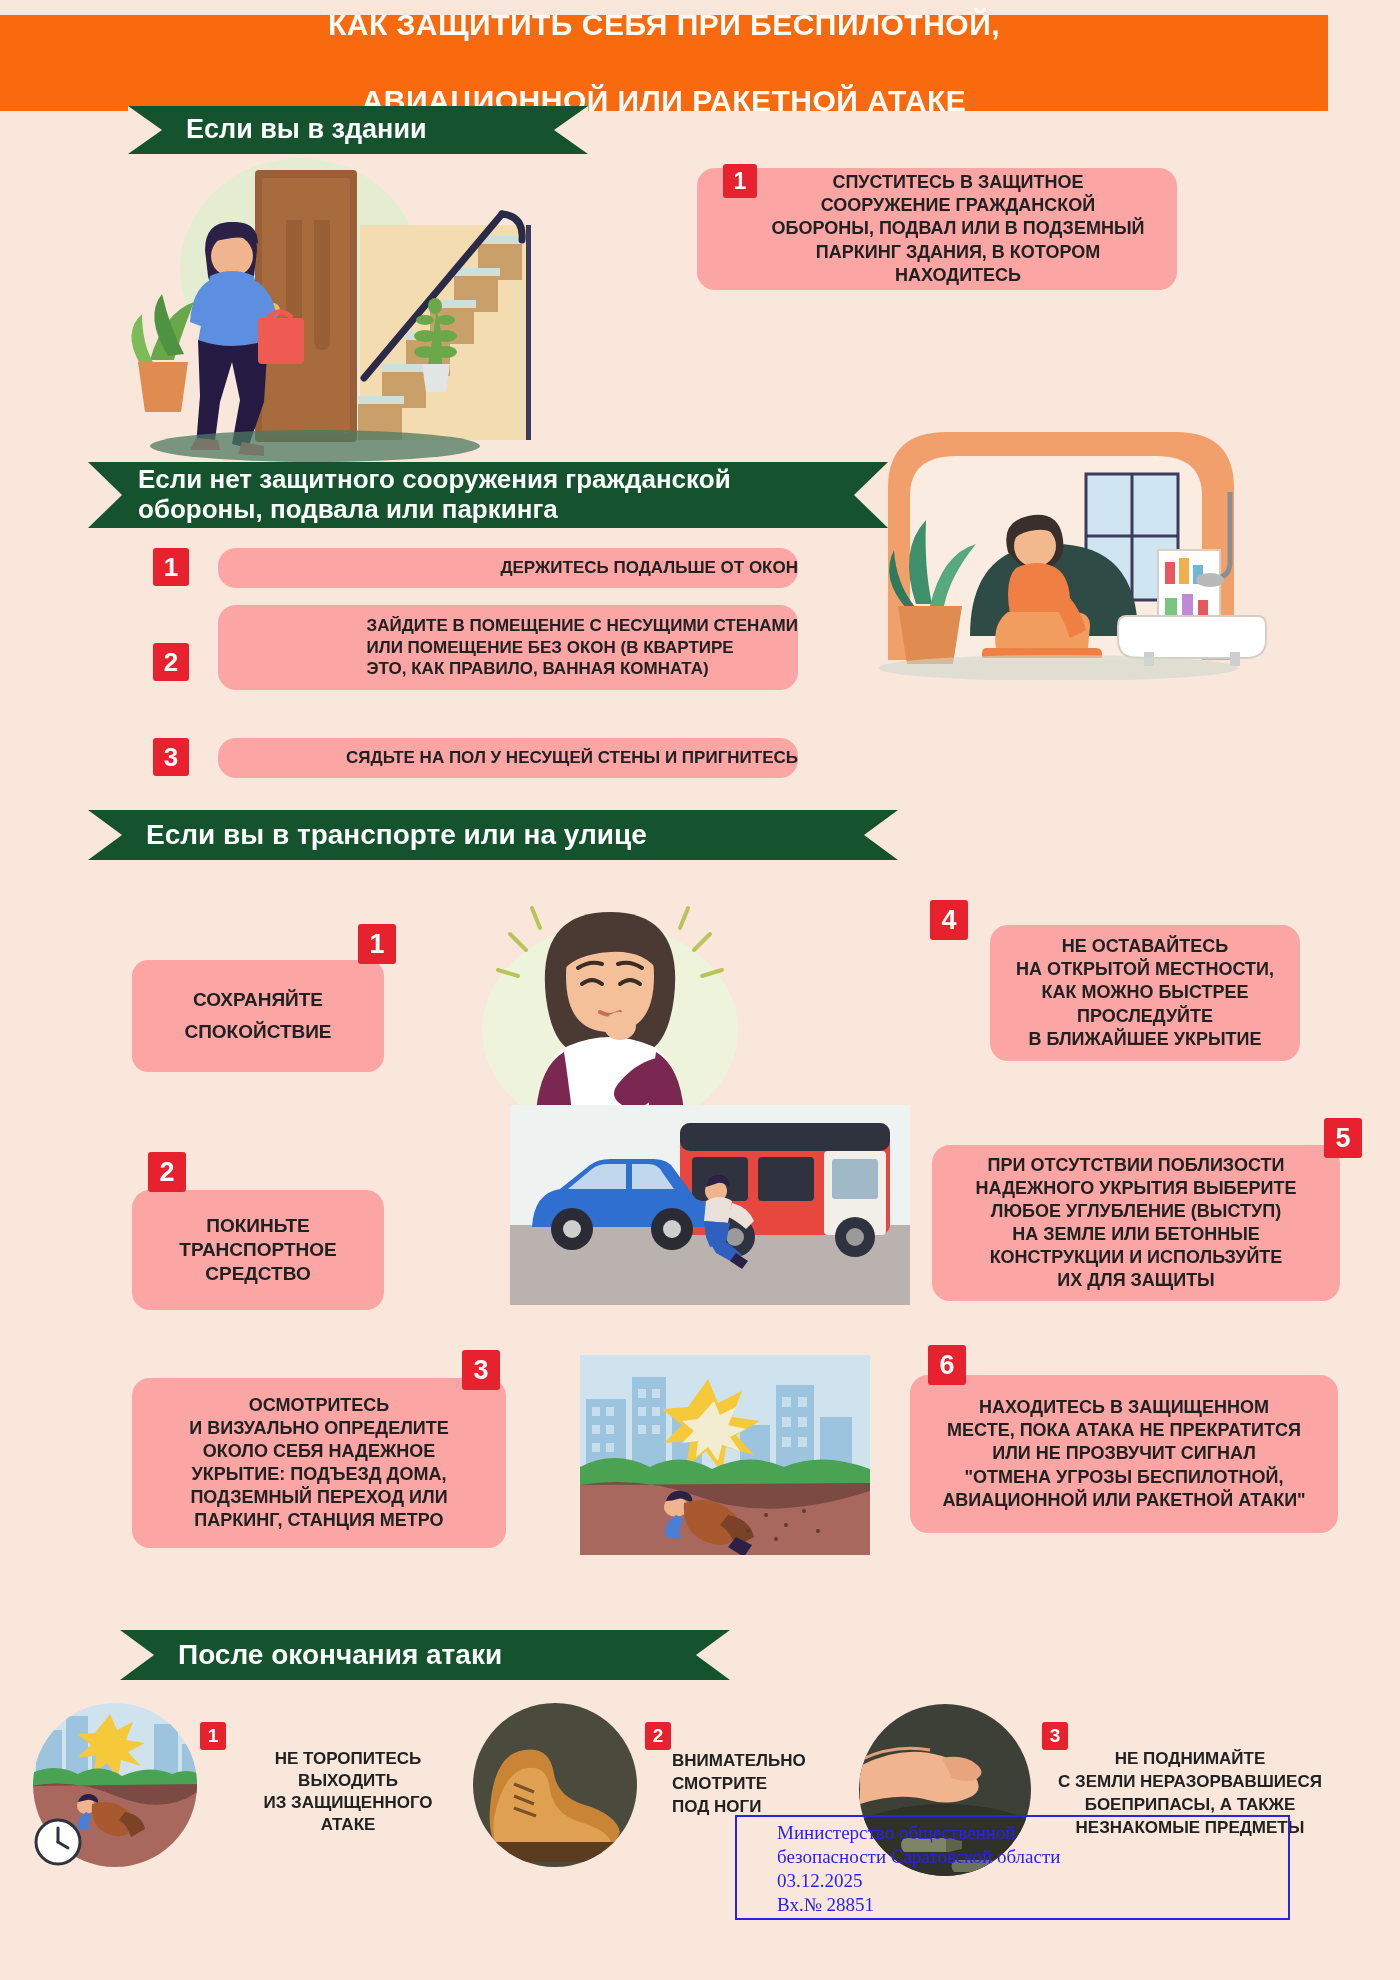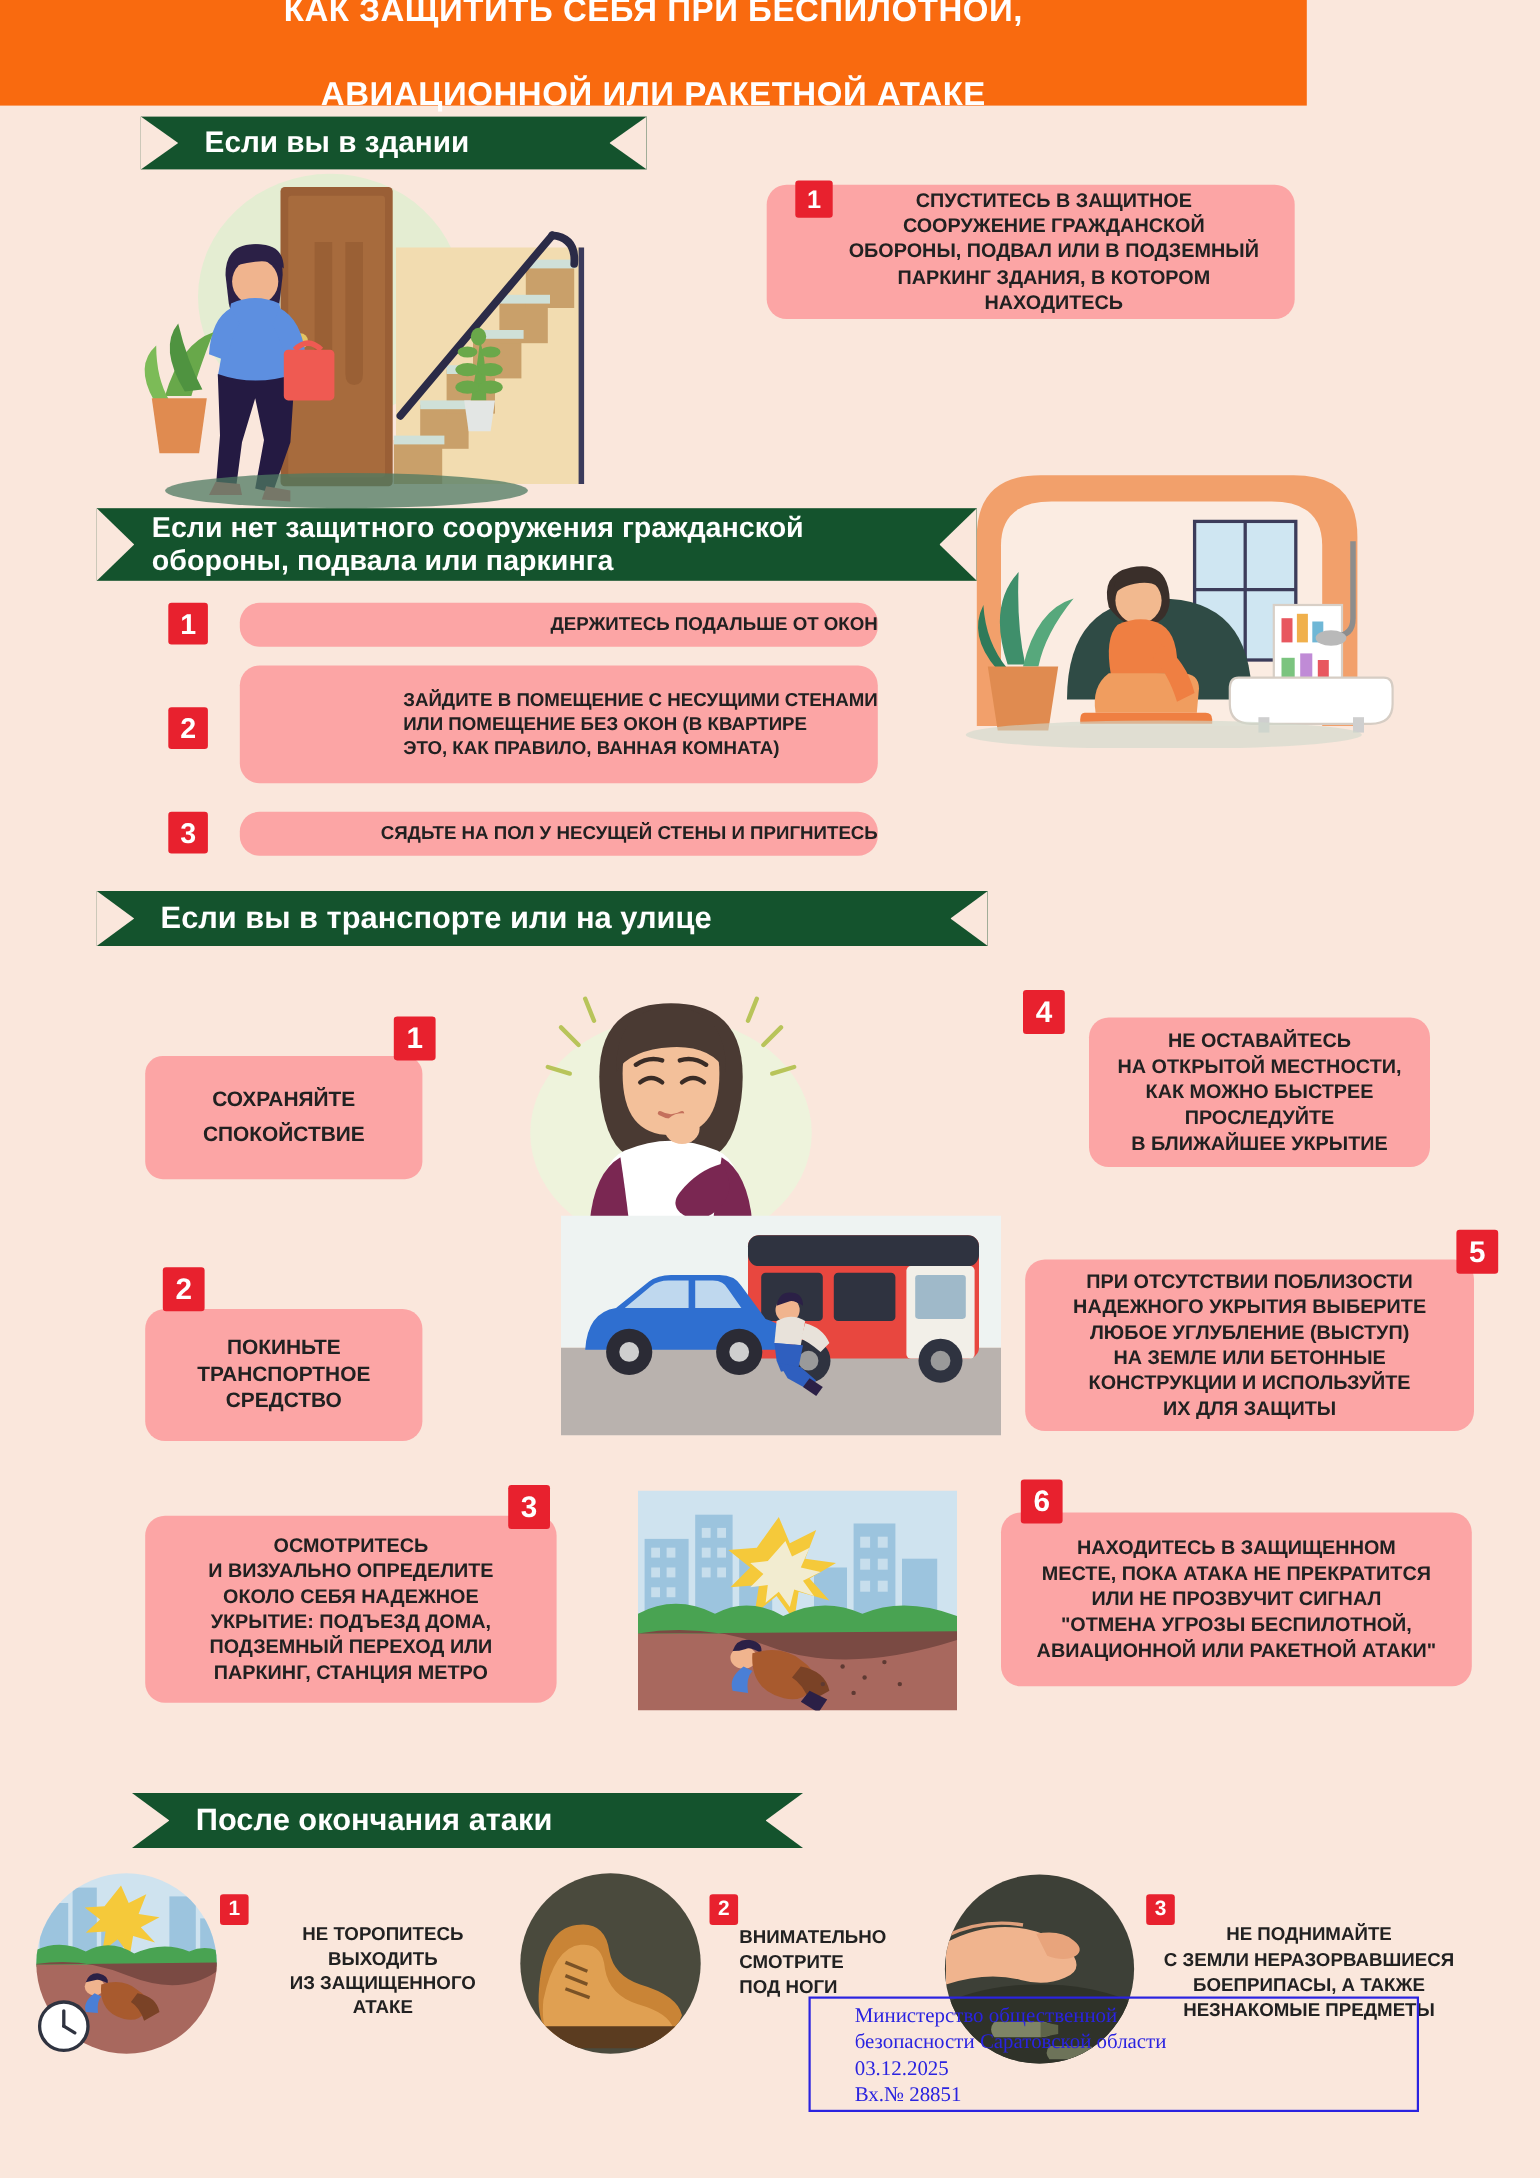--- a/index.html
+++ b/index.html
@@ -6,21 +6,21 @@
   body{
     width:1400px;height:1980px;position:relative;
     background:#fae7dc;
     font-family:"Liberation Sans","DejaVu Sans",sans-serif;
     overflow:hidden;
   }
   .poster{position:absolute;inset:0;width:1400px;height:1980px;}
 
   
   .header{
-    position:absolute;left:0;top:0;width:1188px;height:96px;
+    position:absolute;left:0;top:15px;width:1328px;height:96px;
     background:#f96a0f;
     display:flex;flex-direction:column;align-items:center;justify-content:center;gap:40px;
   }
   .header .line{
     color:#ffffff;font-weight:bold;font-size:30px;letter-spacing:.5px;
     line-height:36px;text-align:center;white-space:nowrap;
   }
 
   
   .ribbon{
@@ -222,21 +222,21 @@
       <ellipse cx="200" cy="268" rx="180" ry="13" fill="#cfd8cc" opacity=".6"></ellipse>
     </svg>
   </div>
 
   <div class="num" style="left:153px;top:548px;width:36px;height:38px;font-size:26px;">1</div>
   <div class="card left" style="left:218px;top:548px;width:580px;height:40px;font-size:17px;padding-left:22px;">
     <div>ДЕРЖИТЕСЬ ПОДАЛЬШЕ ОТ ОКОН</div>
   </div>
 
   <div class="num" style="left:153px;top:643px;width:36px;height:38px;font-size:26px;">2</div>
-  <div class="card left" style="left:218px;top:605px;width:580px;height:107px;font-size:17px;padding-left:22px;">
+  <div class="card left" style="left:218px;top:605px;width:580px;height:85px;font-size:17px;padding-left:22px;">
     <div>
       <div>ЗАЙДИТЕ В ПОМЕЩЕНИЕ С НЕСУЩИМИ СТЕНАМИ</div>
       <div>ИЛИ ПОМЕЩЕНИЕ БЕЗ ОКОН (В КВАРТИРЕ</div>
       <div>ЭТО, КАК ПРАВИЛО, ВАННАЯ КОМНАТА)</div>
     </div>
   </div>
 
   <div class="num" style="left:153px;top:738px;width:36px;height:38px;font-size:26px;">3</div>
   <div class="card left" style="left:218px;top:738px;width:580px;height:40px;font-size:17px;padding-left:22px;">
     <div>СЯДЬТЕ НА ПОЛ У НЕСУЩЕЙ СТЕНЫ И ПРИГНИТЕСЬ</div>

